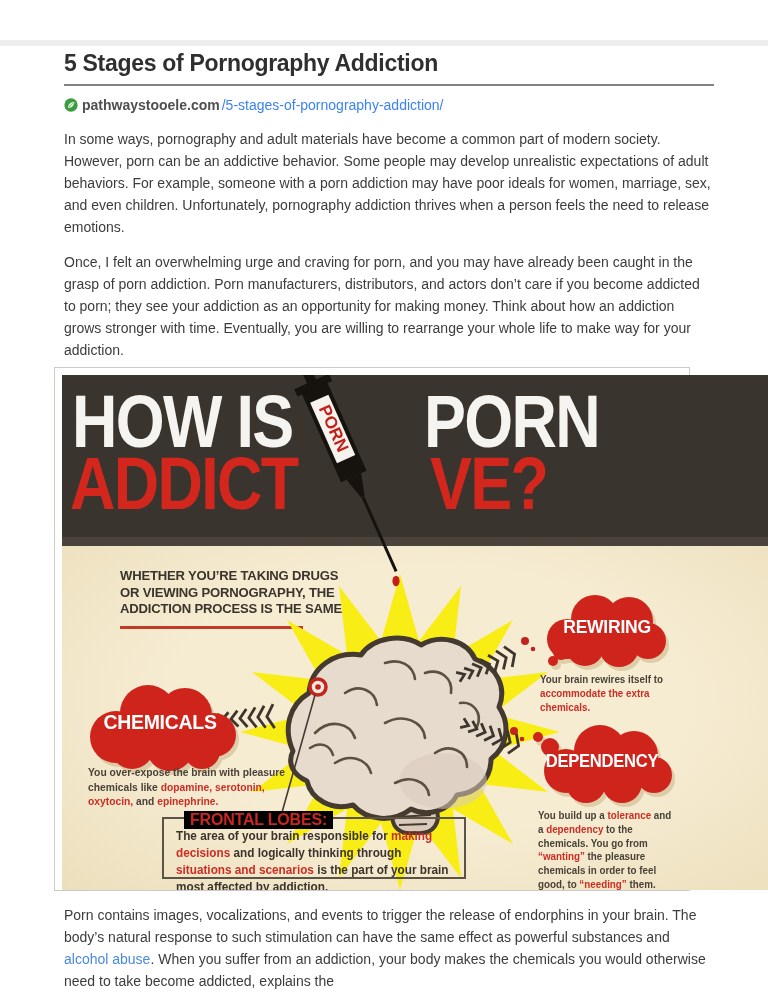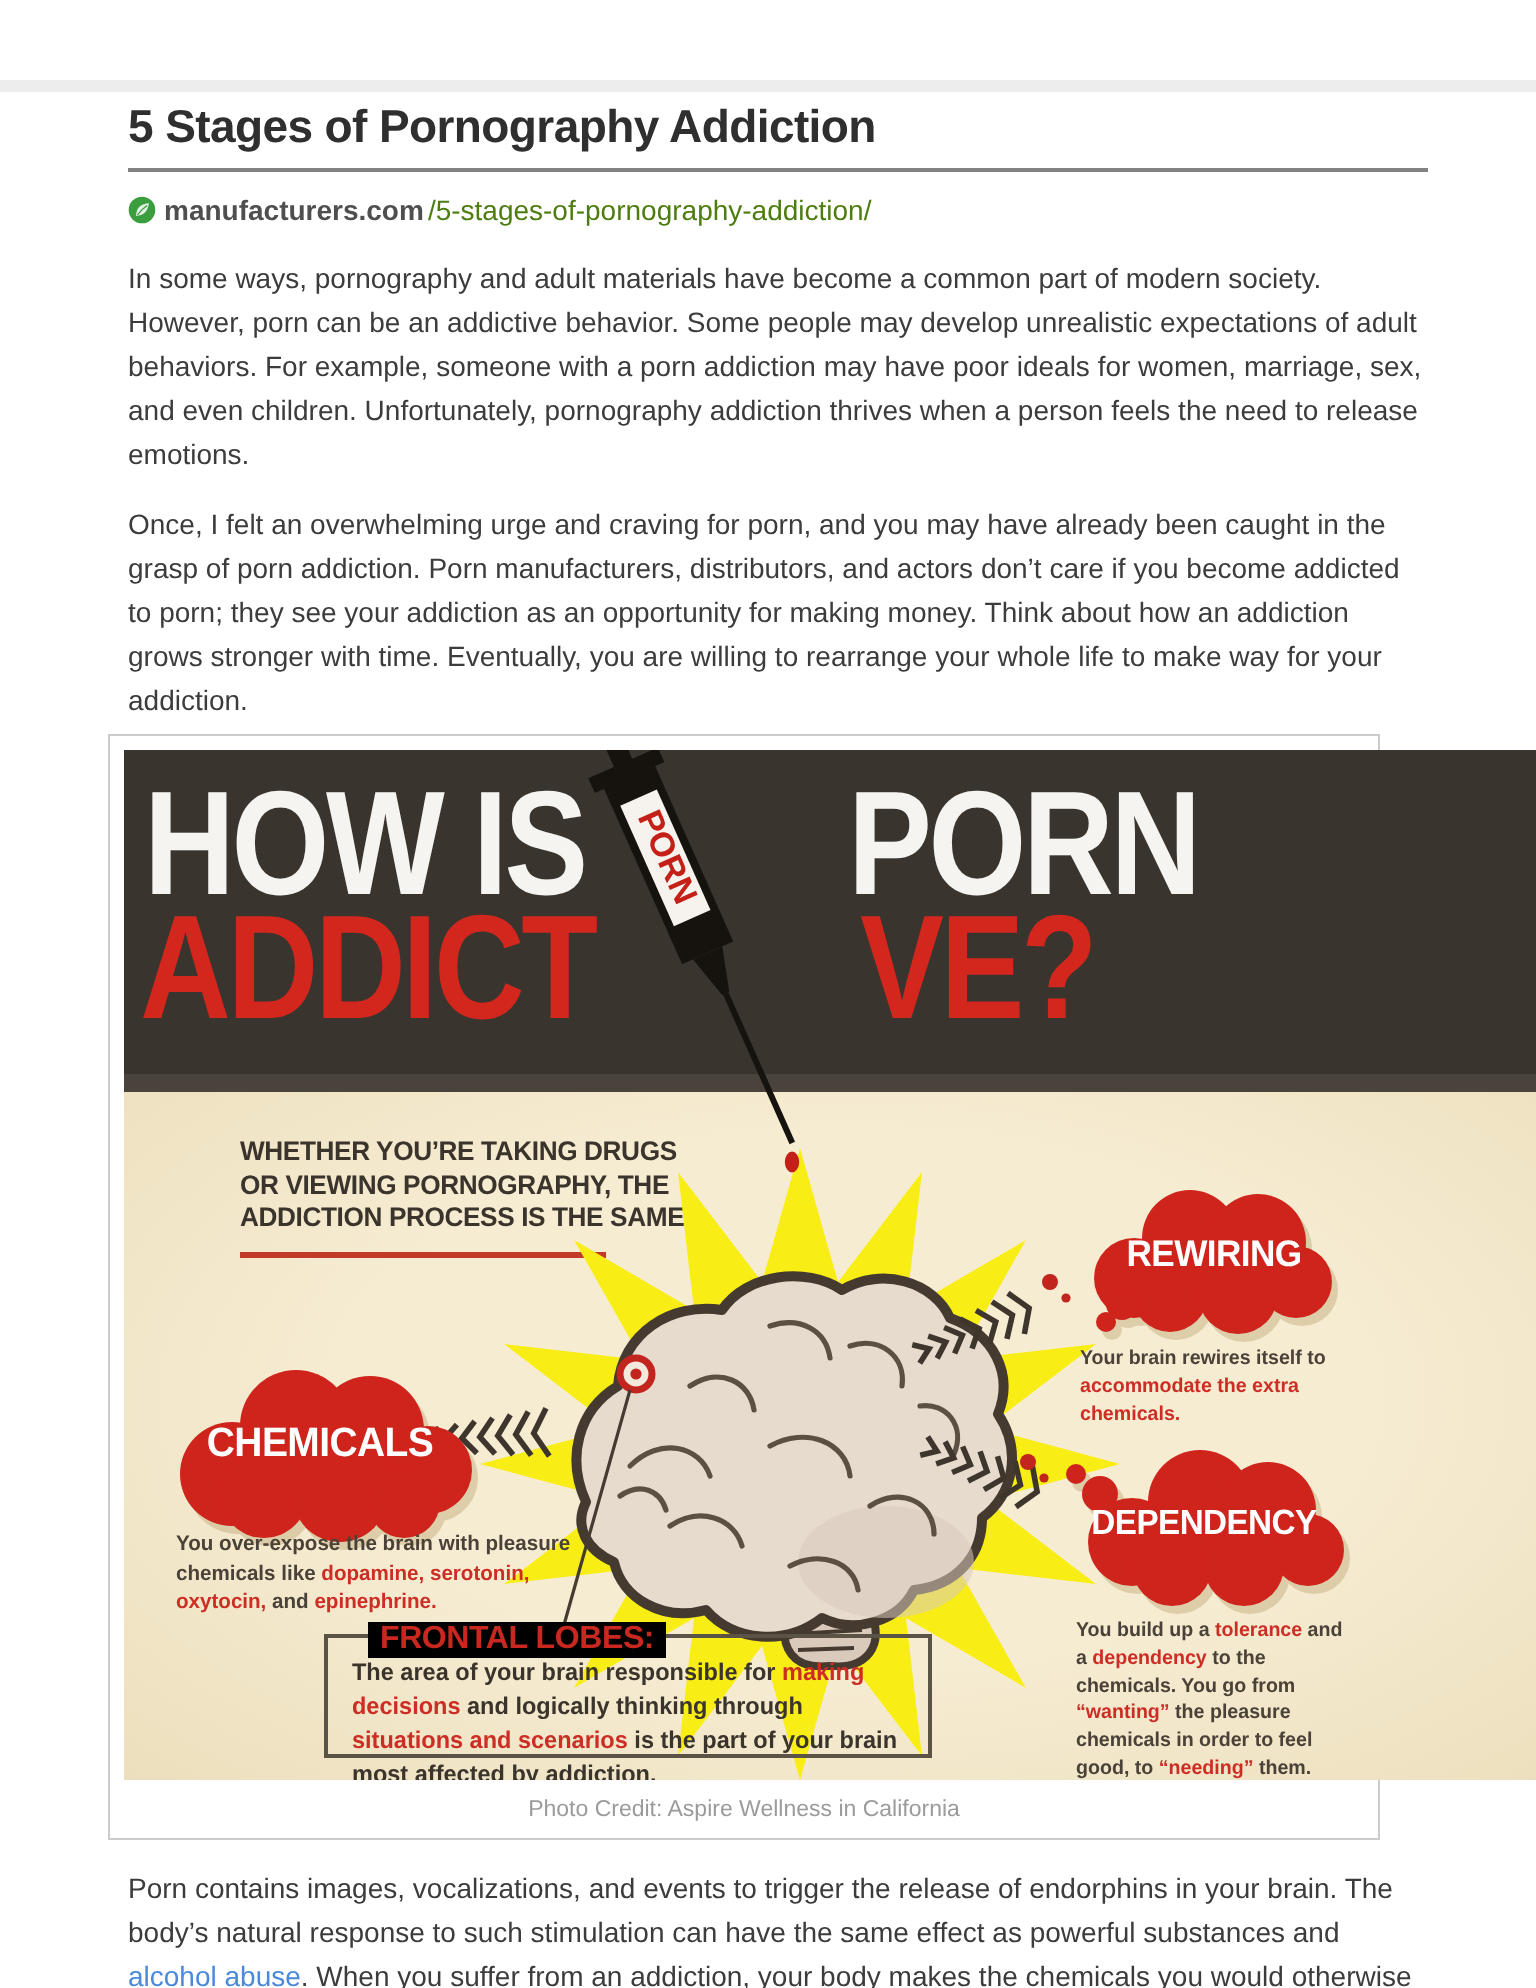--- a/index.html
+++ b/index.html
@@ -9,21 +9,21 @@
     font-family:"Liberation Sans","DejaVu Sans",sans-serif;
     color:#3e3e3e;
   }
   .top-band { position:absolute; top:40px; left:0; right:0; height:6px; background:#ededed; }
   .article { position:absolute; top:50px; left:64px; width:650px; }
   .page-title { font-size:23px; font-weight:bold; color:#2f2f2f; letter-spacing:-0.3px; }
   .title-rule { margin-top:7px; border-top:2px solid #828282; }
   .source-row { margin-top:8px; height:21px; display:flex; align-items:center; font-size:14px; }
   .favicon { width:14px; height:14px; margin-right:4px; flex:0 0 auto; }
   .source-domain { font-weight:bold; color:#4f4f4f; }
-  .source-path { color:#4d7c0f; margin-left:2px; }
+  .source-path { color:#3b82f6; margin-left:2px; }
   p.body-text { margin-top:13px; font-size:14px; line-height:22px; color:#3c3c3c; width:650px; }
   .link { color:#4a89dc; cursor:pointer; }
 
   
   .figure { margin:6px 0 0 -10px; width:636px; border:1px solid #cbcbcb; padding:7px 7px 0 7px; background:#ffffff; }
   .caption { text-align:center; font-size:11.5px; color:#9b9b9b; padding:9px 0 8px; }
 
   
   .ig { position:relative; width:728px; height:515px; overflow:hidden; background:#f3e8cc; }
   .ig-bg-header { position:absolute; top:0; left:0; right:0; height:162px; background:#3a342e; z-index:1; }
@@ -76,21 +76,21 @@
 
   <h1 class="page-title">5 Stages of Pornography Addiction</h1>
   <div class="title-rule"></div>
 
   <div class="source-row">
     <svg class="favicon" viewBox="0 0 16 16">
       <circle cx="8" cy="8" r="7.6" fill="#3a9e3f"></circle>
       <path d="M4.6,11.4 C4.6,6.6 7.6,4.4 12,4.2 C11.2,9.2 8.8,11.2 4.6,11.4 Z" fill="#ffffff" opacity="0.85"></path>
       <path d="M5.4,10.8 C7.2,8.2 9.2,6.6 11,5.4" stroke="#3a9e3f" stroke-width="0.7" fill="none"></path>
     </svg>
-    <span class="source-domain">manufacturers.com</span>
+    <span class="source-domain">pathwaystooele.com</span>
     <span class="source-path">/5-stages-of-pornography-addiction/</span>
   </div>
 
   <p class="body-text">In some ways, pornography and adult materials have become a common part of modern society. However, porn can be an addictive behavior. Some people may develop unrealistic expectations of adult behaviors. For example, someone with a porn addiction may have poor ideals for women, marriage, sex, and even children. Unfortunately, pornography addiction thrives when a person feels the need to release emotions.</p>
   <p class="body-text">Once, I felt an overwhelming urge and craving for porn, and you may have already been caught in the grasp of porn addiction. Porn manufacturers, distributors, and actors don’t care if you become addicted to porn; they see your addiction as an opportunity for making money. Think about how an addiction grows stronger with time. Eventually, you are willing to rearrange your whole life to make way for your addiction.</p>
 
   <div class="figure">
     <div class="ig">
 
       <div class="ig-bg-header"></div>
@@ -236,18 +236,17 @@
         </svg>
         <span class="cloud-label" style="font-size:17.5px;">DEPENDENCY</span>
       </div>
       <div class="ig-desc" style="left:476px; top:434px; width:138px; font-size:10px; line-height:13.8px;"><span>You build up a </span><span class="seg-em">tolerance</span><span> and a </span><span class="seg-em">dependency</span><span> to the chemicals. You go from </span><span class="seg-em">“wanting”</span><span> the pleasure chemicals in order to feel good, to </span><span class="seg-em">“needing”</span><span> them.</span></div>
 
       <div class="fl-box"></div>
       <div class="fl-label">FRONTAL LOBES:</div>
       <div class="fl-desc"><span>The area of your brain responsible for </span><span class="seg-em">making decisions</span><span> and logically thinking through </span><span class="seg-em">situations and scenarios</span><span> is the part of your brain most affected by addiction.</span></div>
 
     </div>
-    <div class="caption">Photo Credit: Aspire Wellness in California</div>
   </div>
 
   <p class="body-text"><span>Porn contains images, vocalizations, and events to trigger the release of endorphins in your brain. The body’s natural response to such stimulation can have the same effect as powerful substances and </span><span class="link">alcohol abuse</span><span>. When you suffer from an addiction, your body makes the chemicals you would otherwise need to take become addicted, explains the </span></p>
 
 </div>
 
 </body></html>

